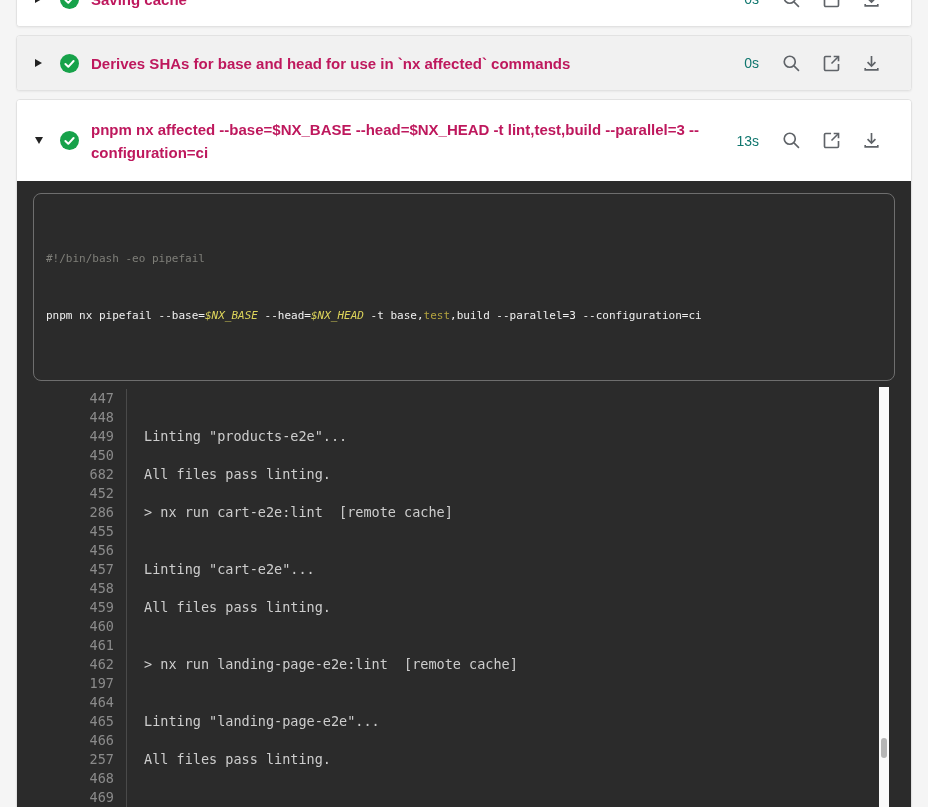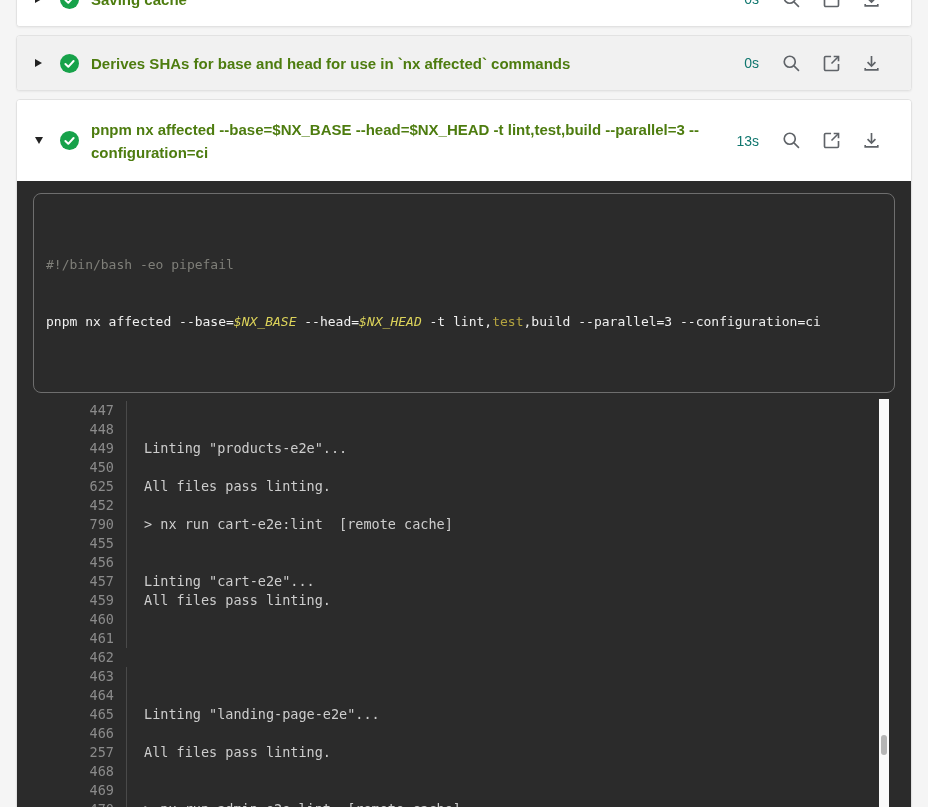--- a/index.html
+++ b/index.html
@@ -29,40 +29,40 @@
     cursor:pointer;
     background:#fff;
   }
   .step-header.tall{min-height:81px;}
   .chev{flex:none;width:12px;display:flex;justify-content:flex-start;}
   .chev-right{width:0;height:0;border-left:7px solid #222;border-top:4.5px solid transparent;border-bottom:4.5px solid transparent;}
   .chev-down{width:0;height:0;border-top:7px solid #222;border-left:4.5px solid transparent;border-right:4.5px solid transparent;}
   .check{flex:none;margin-left:13px;width:19px;height:19px;}
   .step-title{
     margin-left:12px;flex:1;
-    font-size:15px;font-weight:700;color:#4d7c0f;
+    font-size:15px;font-weight:700;color:#be185d;
     line-height:23px;
     word-break:break-word;
   }
   .step-title.two-line{max-width:640px;}
   .duration{flex:none;color:#0f766e;font-size:14px;margin-right:12px;min-width:34px;text-align:right;}
   .icon-btn{flex:none;width:40px;height:36px;display:flex;align-items:center;justify-content:center;cursor:pointer;background:none;border:none;padding:0;}
   .icon-btn svg{stroke:#5f6368;fill:none;stroke-width:1.9;}
 
   
   .terminal{
     background:var(--terminal-bg,#2b2b2b);
     padding:12px 16px 12px 16px;
     font-family:"DejaVu Sans Mono","Liberation Mono",monospace;
   }
   .cmd-box{
     border:1px solid #6e6e6e;
     border-radius:8px;
-    padding:23px 12px;
-    font-size:13px;line-height:19px;
+    padding:17px 12px;
+    font-size:11px;line-height:19px;
     color:#f0f0f0;
     white-space:pre;
     overflow:hidden;
   }
   .shebang{color:var(--shebang-color,#7f7f79);}
   .tok-plain{color:#f0f0f0;}
   .tok-var{color:var(--token-var,#dcd35a);font-style:italic;}
   .tok-alt{color:var(--token-alt,#b3a33f);}
 
   .log{
@@ -186,38 +186,39 @@
       </button>
     <button class="icon-btn">
         <svg width="21" height="21" viewBox="0 0 24 24">
           <use href="#ic-download"></use>
         </svg>
       </button>
   </div>
   <div class="terminal">
     <div class="cmd-box">
       <div class="shebang">#!/bin/bash -eo pipefail</div>
-      <div id="cmd-line"><span class="tok-plain">pnpm nx affected --base=</span><span class="tok-var">$NX_BASE</span><span class="tok-plain"> --head=</span><span class="tok-var">$NX_HEAD</span><span class="tok-plain"> -t lint,</span><span class="tok-alt">test</span><span class="tok-plain">,build --parallel=3 --configuration=ci</span></div>
+      <div id="cmd-line"><span class="tok-plain">pnpm nx pipefail --base=</span><span class="tok-var">$NX_BASE</span><span class="tok-plain"> --head=</span><span class="tok-var">$NX_HEAD</span><span class="tok-plain"> -t base,</span><span class="tok-alt">test</span><span class="tok-plain">,build --parallel=3 --configuration=ci</span></div>
     </div>
     <div class="log" id="log-area">
       <div class="log-line"><span class="ln">447</span><span class="lt"></span></div>
         <div class="log-line"><span class="ln">448</span><span class="lt"></span></div>
         <div class="log-line"><span class="ln">449</span><span class="lt">Linting "products-e2e"...</span></div>
         <div class="log-line"><span class="ln">450</span><span class="lt"></span></div>
-        <div class="log-line"><span class="ln">625</span><span class="lt">All files pass linting.</span></div>
+        <div class="log-line"><span class="ln">682</span><span class="lt">All files pass linting.</span></div>
         <div class="log-line"><span class="ln">452</span><span class="lt"></span></div>
-        <div class="log-line"><span class="ln">790</span><span class="lt">&gt; nx run cart-e2e:lint  [remote cache]</span></div>
+        <div class="log-line"><span class="ln">286</span><span class="lt">&gt; nx run cart-e2e:lint  [remote cache]</span></div>
         <div class="log-line"><span class="ln">455</span><span class="lt"></span></div>
         <div class="log-line"><span class="ln">456</span><span class="lt"></span></div>
         <div class="log-line"><span class="ln">457</span><span class="lt">Linting "cart-e2e"...</span></div>
+        <div class="log-line"><span class="ln">458</span><span class="lt"></span></div>
         <div class="log-line"><span class="ln">459</span><span class="lt">All files pass linting.</span></div>
         <div class="log-line"><span class="ln">460</span><span class="lt"></span></div>
         <div class="log-line"><span class="ln">461</span><span class="lt"></span></div>
-        <div class="log-line"><span class="ln">462</span></div>
-        <div class="log-line"><span class="ln">463</span><span class="lt"></span></div>
+        <div class="log-line"><span class="ln">462</span><span class="lt">&gt; nx run landing-page-e2e:lint  [remote cache]</span></div>
+        <div class="log-line"><span class="ln">197</span><span class="lt"></span></div>
         <div class="log-line"><span class="ln">464</span><span class="lt"></span></div>
         <div class="log-line"><span class="ln">465</span><span class="lt">Linting "landing-page-e2e"...</span></div>
         <div class="log-line"><span class="ln">466</span><span class="lt"></span></div>
         <div class="log-line"><span class="ln">257</span><span class="lt">All files pass linting.</span></div>
         <div class="log-line"><span class="ln">468</span><span class="lt"></span></div>
         <div class="log-line"><span class="ln">469</span><span class="lt"></span></div>
         <div class="log-line"><span class="ln">470</span><span class="lt">&gt; nx run admin-e2e:lint  [remote cache]</span></div>
         <div class="scroll-track">
         <div class="scroll-thumb"></div>
       </div>

